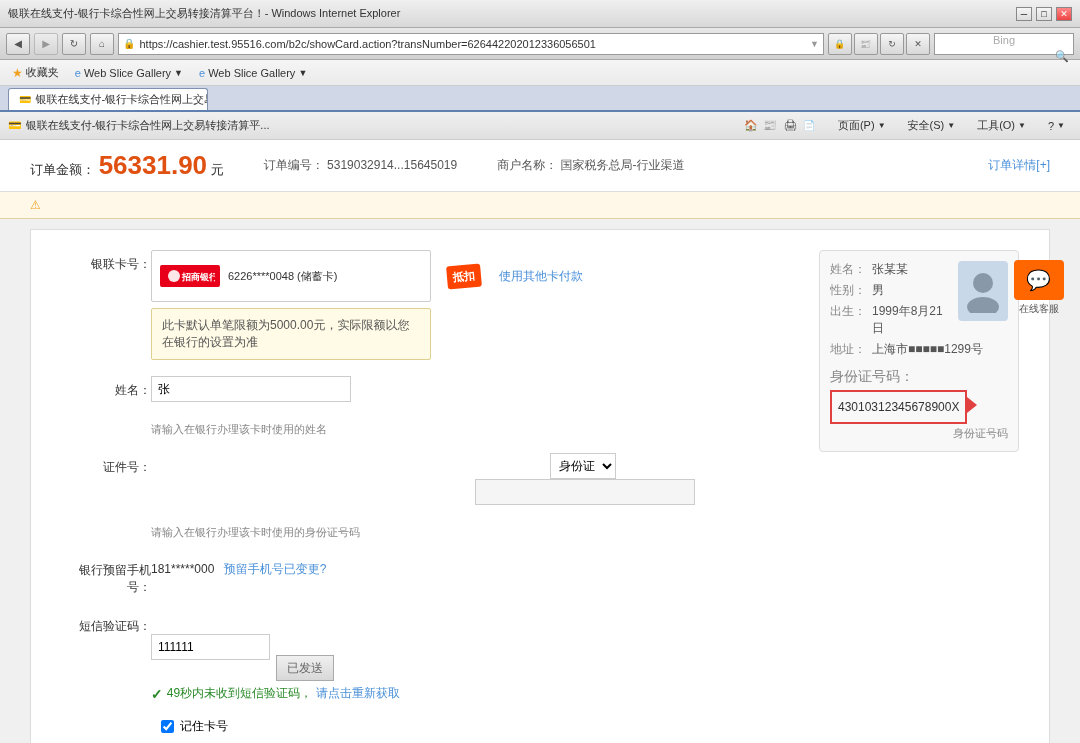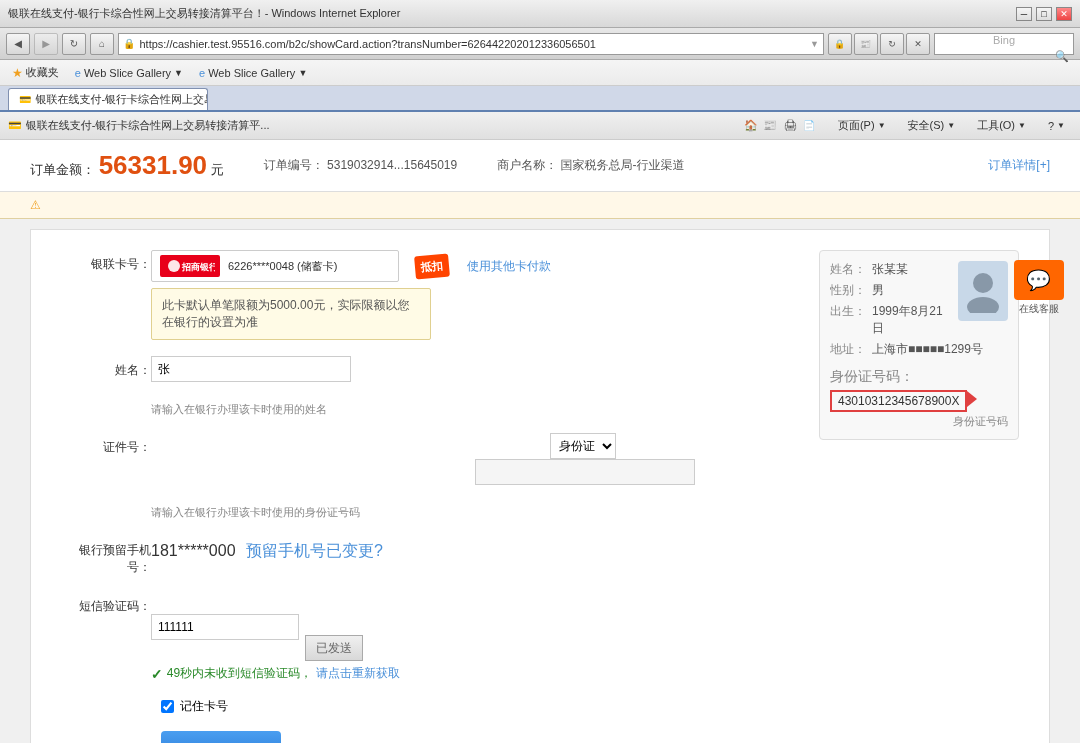--- a/index.html
+++ b/index.html
@@ -156,24 +156,24 @@
       flex-shrink: 0;
     }
     .form-content { flex: 1; }
 
     
     .bank-card-selector {
       display: flex;
       align-items: center;
       gap: 8px;
       border: 1px solid #ccc;
-      padding: 4px 8px;
+      padding: 14px 8px;
       border-radius: 2px;
       background: #fff;
-      width: 248px;
+      width: 280px;
     }
     .bank-logo {
       width: 60px; height: 22px; background: #e8001a;
       display: flex; align-items: center; justify-content: center;
       font-size: 9px; color: #fff; font-weight: bold; border-radius: 2px;
     }
     .other-card-link { font-size: 12px; color: #4a90d9; cursor: pointer; margin-left: 10px; }
     .discount-badge {
       background: #ff4400;
       color: #fff;
@@ -203,25 +203,25 @@
     }
     .form-hint { font-size: 11px; color: #888; margin-top: 20px; }
 
     
     .id-type-select {
       height: 26px; border: 1px solid #ccc; font-size: 12px; padding: 0 4px;
       background: #fff; margin-right: 4px; outline: none; cursor: pointer;
     }
 
     
-    .phone-display { font-size: 16px; color: #333; padding-top: 5px; }
+    .phone-display { font-size: 12px; color: #333; padding-top: 5px; }
     .phone-change-link { color: #4a90d9; cursor: pointer; margin-left: 6px; }
 
     
-    .sms-input { width: 148px; height: 26px; border: 1px solid #ccc; padding: 0 6px; font-size: 12px; outline: none; }
+    .sms-input { width: 119px; height: 26px; border: 1px solid #ccc; padding: 0 6px; font-size: 12px; outline: none; }
     .sms-sent-btn {
       height: 26px; padding: 0 10px; background: linear-gradient(to bottom, #f0f0f0, #d8d8d8);
       border: 1px solid #aaa; font-size: 12px; color: #666; cursor: default; margin-left: 6px; margin-top: 43px;
     }
     .sms-countdown { font-size: 12px; color: #2a8a2a; margin-top: 4px; display: flex; align-items: center; gap: 4px; }
     .sms-resend-link { color: #4a90d9; cursor: pointer; }
 
     
     .remember-row { display: flex; align-items: center; gap: 6px; margin-bottom: 16px; margin-left: 100px; }
     .remember-checkbox { cursor: pointer; }
@@ -245,21 +245,21 @@
       background: #f8f8f8;
       border: 1px solid #ddd;
       border-radius: 4px;
       padding: 10px;
       font-size: 12px;
     }
     .user-info-row { display: flex; gap: 6px; margin-bottom: 4px; color: #555; }
     .user-info-label { color: #888; flex-shrink: 0; }
     .id-number-display {
       border: 2px solid #e04040;
-      padding: 2px 6px;
+      padding: 8px 6px;
       font-size: 12px;
       color: #333;
       display: inline-block;
       margin-top: 4px;
     }
     .id-number-label { font-size: 11px; color: #888; text-align: right; margin-top: 2px; }
     .user-avatar {
       width: 50px; height: 60px;
       background: #c8d8e8;
       border-radius: 4px;

